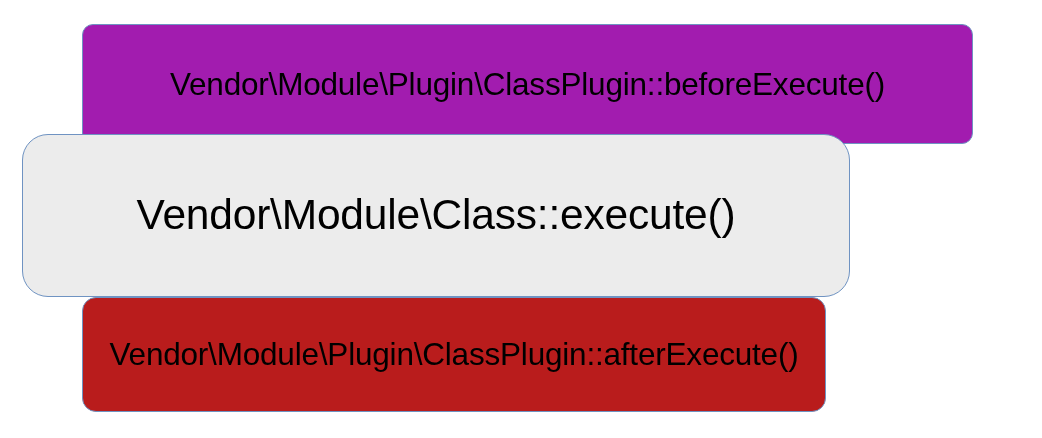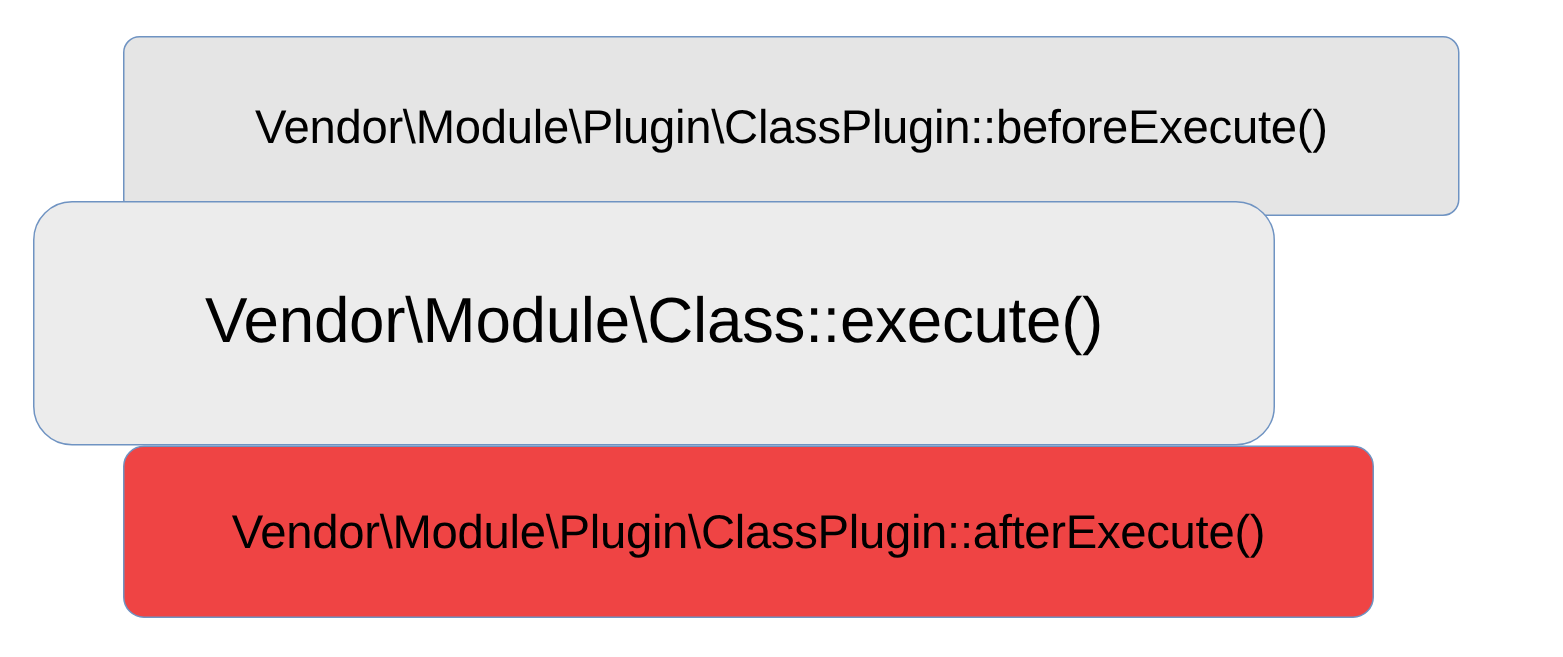--- a/index.html
+++ b/index.html
@@ -37,21 +37,21 @@
     white-space: nowrap;
     letter-spacing: -0.2px;
   }
 
   
   .node-before {
     left: 82px;
     top: 24px;
     width: 891px;
     height: 120px;
-    background: #e5e5e5;
+    background: #a21caf;
     border: 1.6px solid #6f93c2;
     border-radius: 11px;
     font-size: 31.5px;
     z-index: 1;
   }
 
   
   .node-execute {
     left: 22px;
     top: 134px;
@@ -61,23 +61,23 @@
     border: 1.8px solid #6f93c2;
     border-radius: 26px;
     font-size: 42.5px;
     z-index: 3;
   }
 
   
   .node-after {
     left: 82px;
     top: 297px;
-    width: 834px;
+    width: 744px;
     height: 115px;
-    background: #ef4444;
+    background: #b91c1c;
     border: 1.6px solid #6f93c2;
     border-radius: 14px;
     font-size: 31.5px;
     z-index: 1;
   }
 
   .node-label {
     display: block;
     padding: 0 6px;
   }

